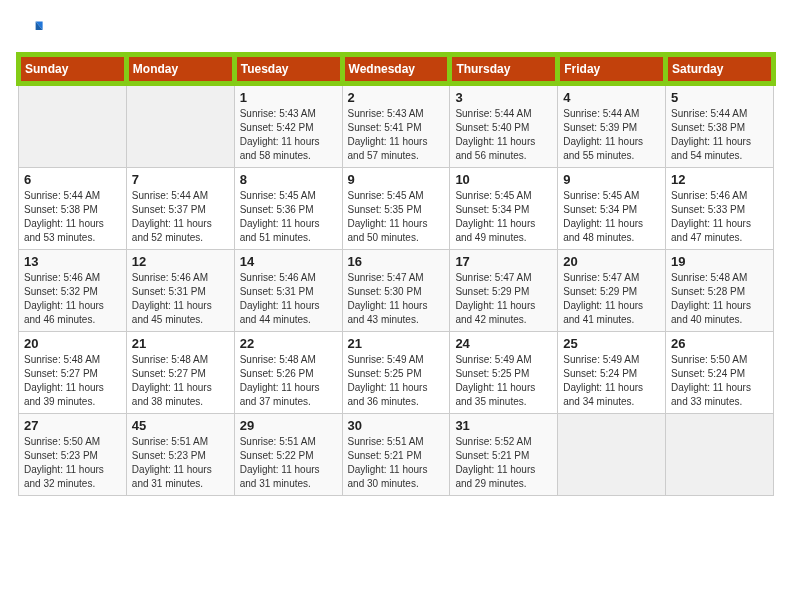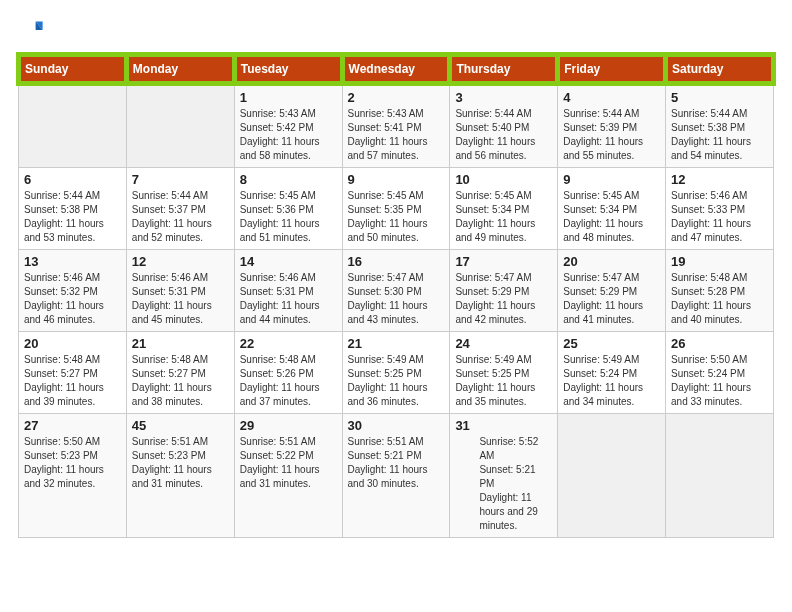--- a/index.html
+++ b/index.html
@@ -306,21 +306,21 @@
 Daylight: 11 hours and 31 minutes.</div>
         </td>
         <td>
           <span class="day-num">30</span>
           <div class="day-info" style="white-space: pre-line;">Sunrise: 5:51 AM
 Sunset: 5:21 PM
 Daylight: 11 hours and 30 minutes.</div>
         </td>
         <td>
           <span class="day-num">31</span>
-          <div class="day-info" style="white-space: pre-line; margin-left: 24px;">Sunrise: 5:52 AM
+          <div class="day-info" style="white-space: pre-line;">Sunrise: 5:52 AM
 Sunset: 5:21 PM
 Daylight: 11 hours and 29 minutes.</div>
         </td>
         <td class="empty-cell"></td>
         <td class="empty-cell"></td>
       </tr>
     </tbody>
 </table>
 
 </body></html>

